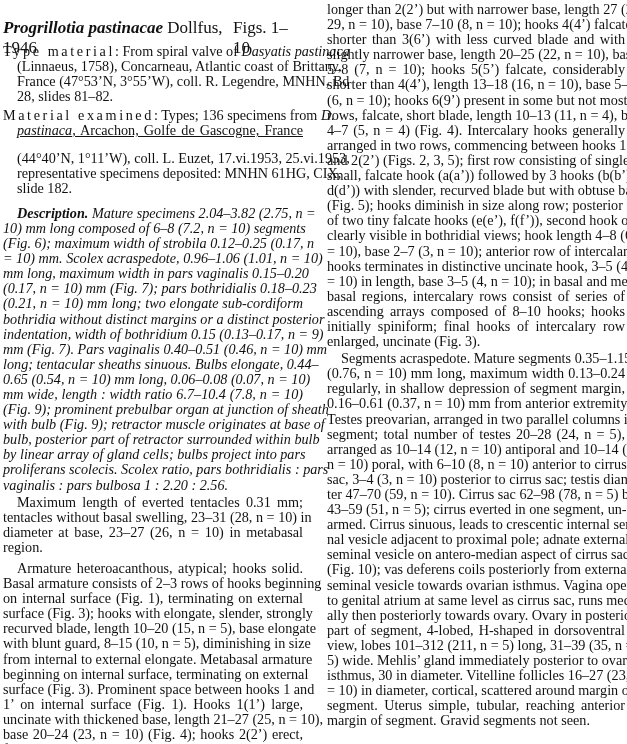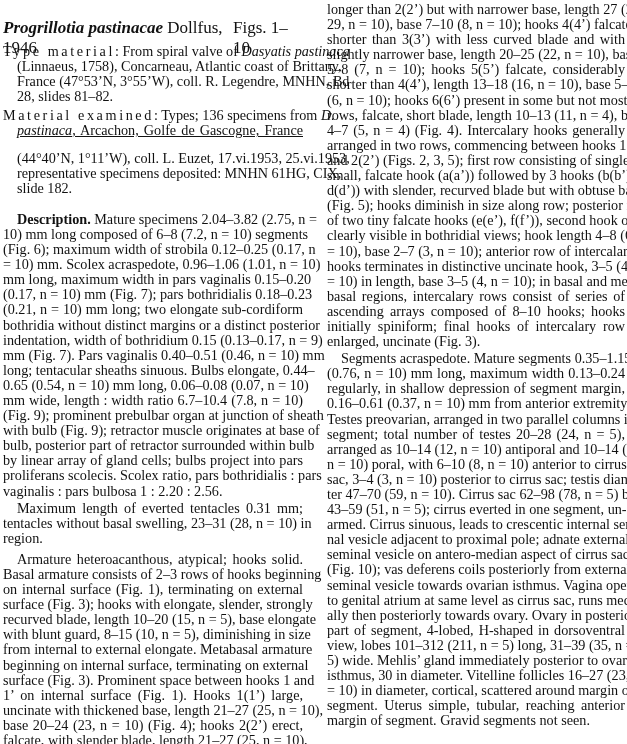--- a/index.html
+++ b/index.html
@@ -36,21 +36,21 @@
     </div>
   <div class="gap"></div>
   <div id="material-examined">
       <div class="ln "><span class="sp">Material examined</span><span>: Types; 136 specimens from </span><span class="i">D.</span></div>
       <div class="ln hang " style="margin-bottom: 12px; text-decoration: underline;"><span class="i">pastinaca</span><span>, Arcachon, Golfe de Gascogne, France</span></div>
       <div class="ln hang "><span>(44°40’N, 1°11’W), coll. L. Euzet, 17.vi.1953, 25.vi.1953,</span></div>
       <div class="ln hang "><span>representative specimens deposited: MNHN 61HG, CIX,</span></div>
       <div class="ln hang last"><span>slide 182.</span></div>
     </div>
   <div id="left-paras">
-      <div style="margin-top: 16px;">
+      <div style="margin-top: 10px; font-style: italic;">
         <div class="ln ind "><span class="b">Description.</span><span> Mature specimens 2.04–3.82 (2.75, n =</span></div>
         <div class="ln "><span>10) mm long composed of 6–8 (7.2, n = 10) segments</span></div>
         <div class="ln "><span>(Fig. 6); maximum width of strobila 0.12–0.25 (0.17, n</span></div>
         <div class="ln "><span>= 10) mm. Scolex acraspedote, 0.96–1.06 (1.01, n = 10)</span></div>
         <div class="ln "><span>mm long, maximum width in pars vaginalis 0.15–0.20</span></div>
         <div class="ln "><span>(0.17, n = 10) mm (Fig. 7); pars bothridialis 0.18–0.23</span></div>
         <div class="ln "><span>(0.21, n = 10) mm long; two elongate sub-cordiform</span></div>
         <div class="ln "><span>bothridia without distinct margins or a distinct posterior</span></div>
         <div class="ln "><span>indentation, width of bothridium 0.15 (0.13–0.17, n = 9)</span></div>
         <div class="ln "><span>mm (Fig. 7). Pars vaginalis 0.40–0.51 (0.46, n = 10) mm</span></div>
@@ -60,20 +60,21 @@
         <div class="ln "><span>(Fig. 9); prominent prebulbar organ at junction of sheath</span></div>
         <div class="ln "><span>with bulb (Fig. 9); retractor muscle originates at base of</span></div>
         <div class="ln "><span>bulb, posterior part of retractor surrounded within bulb</span></div>
         <div class="ln "><span>by linear array of gland cells; bulbs project into pars</span></div>
         <div class="ln "><span>proliferans scolecis. Scolex ratio, pars bothridialis : pars</span></div>
         <div class="ln last"><span>vaginalis : pars bulbosa 1 : 2.20 : 2.56.</span></div>
       </div>
       <div style="margin-top: 2px;">
         <div class="ln ind "><span>Maximum length of everted tentacles 0.31 mm;</span></div>
         <div class="ln "><span>tentacles without basal swelling, 23–31 (28, n = 10) in</span></div>
+        <div class="ln "><span>diameter at base, 23–27 (26, n = 10) in metabasal</span></div>
         <div class="ln last"><span>region.</span></div>
       </div>
       <div style="margin-top: 6px;">
         <div class="ln ind "><span>Armature heteroacanthous, atypical; hooks solid.</span></div>
         <div class="ln "><span>Basal armature consists of 2–3 rows of hooks beginning</span></div>
         <div class="ln "><span>on internal surface (Fig. 1), terminating on external</span></div>
         <div class="ln "><span>surface (Fig. 3); hooks with elongate, slender, strongly</span></div>
         <div class="ln "><span>recurved blade, length 10–20 (15, n = 5), base elongate</span></div>
         <div class="ln "><span>with blunt guard, 8–15 (10, n = 5), diminishing in size</span></div>
         <div class="ln "><span>from internal to external elongate. Metabasal armature</span></div>
@@ -84,25 +85,25 @@
         <div class="ln "><span>base 20–24 (23, n = 10) (Fig. 4); hooks 2(2’) erect,</span></div>
         <div class="ln "><span>falcate, with slender blade, length 21–27 (25, n = 10),</span></div>
       </div>
     </div>
 </div>
 
 <div class="col col-right" id="right-paras" style="top: 2px;">
     <div>
       <div class="ln "><span>longer than 2(2’) but with narrower base, length 27 (23–</span></div>
       <div class="ln "><span>29, n = 10), base 7–10 (8, n = 10); hooks 4(4’) falcate,</span></div>
-      <div class="ln "><span>shorter than 3(3’) with less curved blade and with</span></div>
+      <div class="ln "><span>shorter than 3(6’) with less curved blade and with</span></div>
       <div class="ln "><span>slightly narrower base, length 20–25 (22, n = 10), base</span></div>
       <div class="ln "><span>5–8 (7, n = 10); hooks 5(5’) falcate, considerably</span></div>
       <div class="ln "><span>shorter than 4(4’), length 13–18 (16, n = 10), base 5–8</span></div>
-      <div class="ln "><span>(6, n = 10); hooks 6(6’) present in some but not most</span></div>
+      <div class="ln "><span>(6, n = 10); hooks 6(9’) present in some but not most</span></div>
       <div class="ln "><span>rows, falcate, short blade, length 10–13 (11, n = 4), base</span></div>
       <div class="ln "><span>4–7 (5, n = 4) (Fig. 4). Intercalary hooks generally</span></div>
       <div class="ln "><span>arranged in two rows, commencing between hooks 1(1’)</span></div>
       <div class="ln "><span>and 2(2’) (Figs. 2, 3, 5); first row consisting of single,</span></div>
       <div class="ln "><span>small, falcate hook (a(a’)) followed by 3 hooks (b(b’)–</span></div>
       <div class="ln "><span>d(d’)) with slender, recurved blade but with obtuse base</span></div>
       <div class="ln "><span>(Fig. 5); hooks diminish in size along row; posterior row</span></div>
       <div class="ln "><span>of two tiny falcate hooks (e(e’), f(f’)), second hook only</span></div>
       <div class="ln "><span>clearly visible in bothridial views; hook length 4–8 (6, n</span></div>
       <div class="ln "><span>= 10), base 2–7 (3, n = 10); anterior row of intercalary</span></div>

